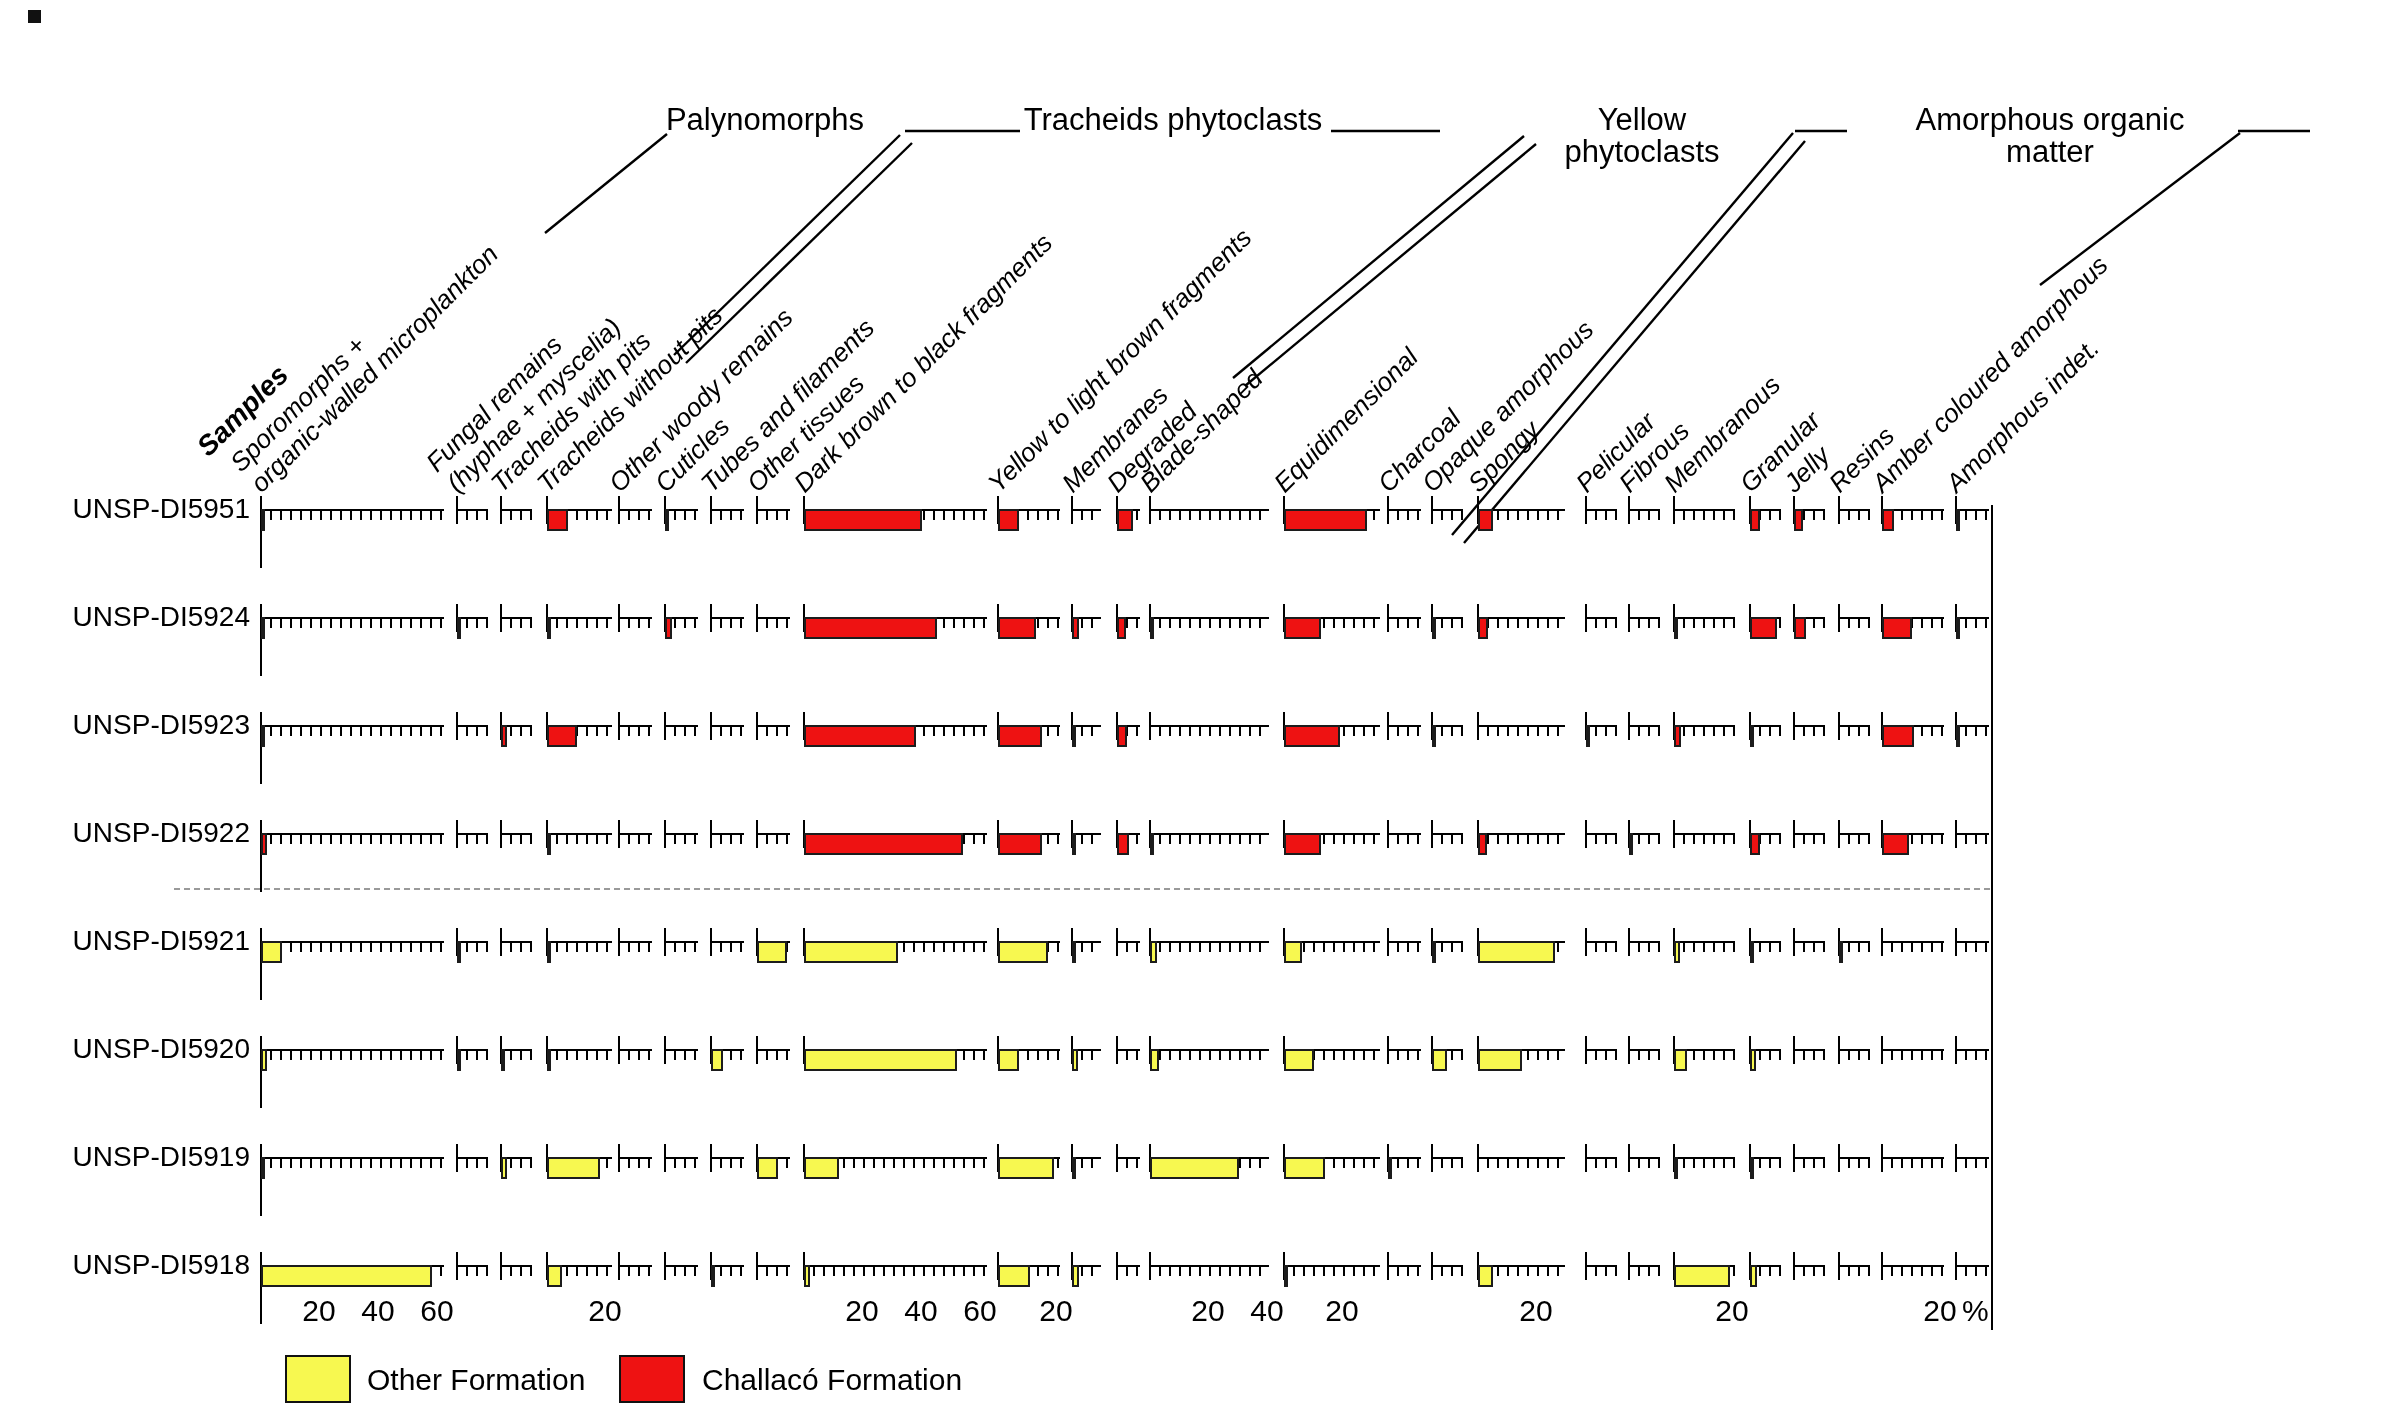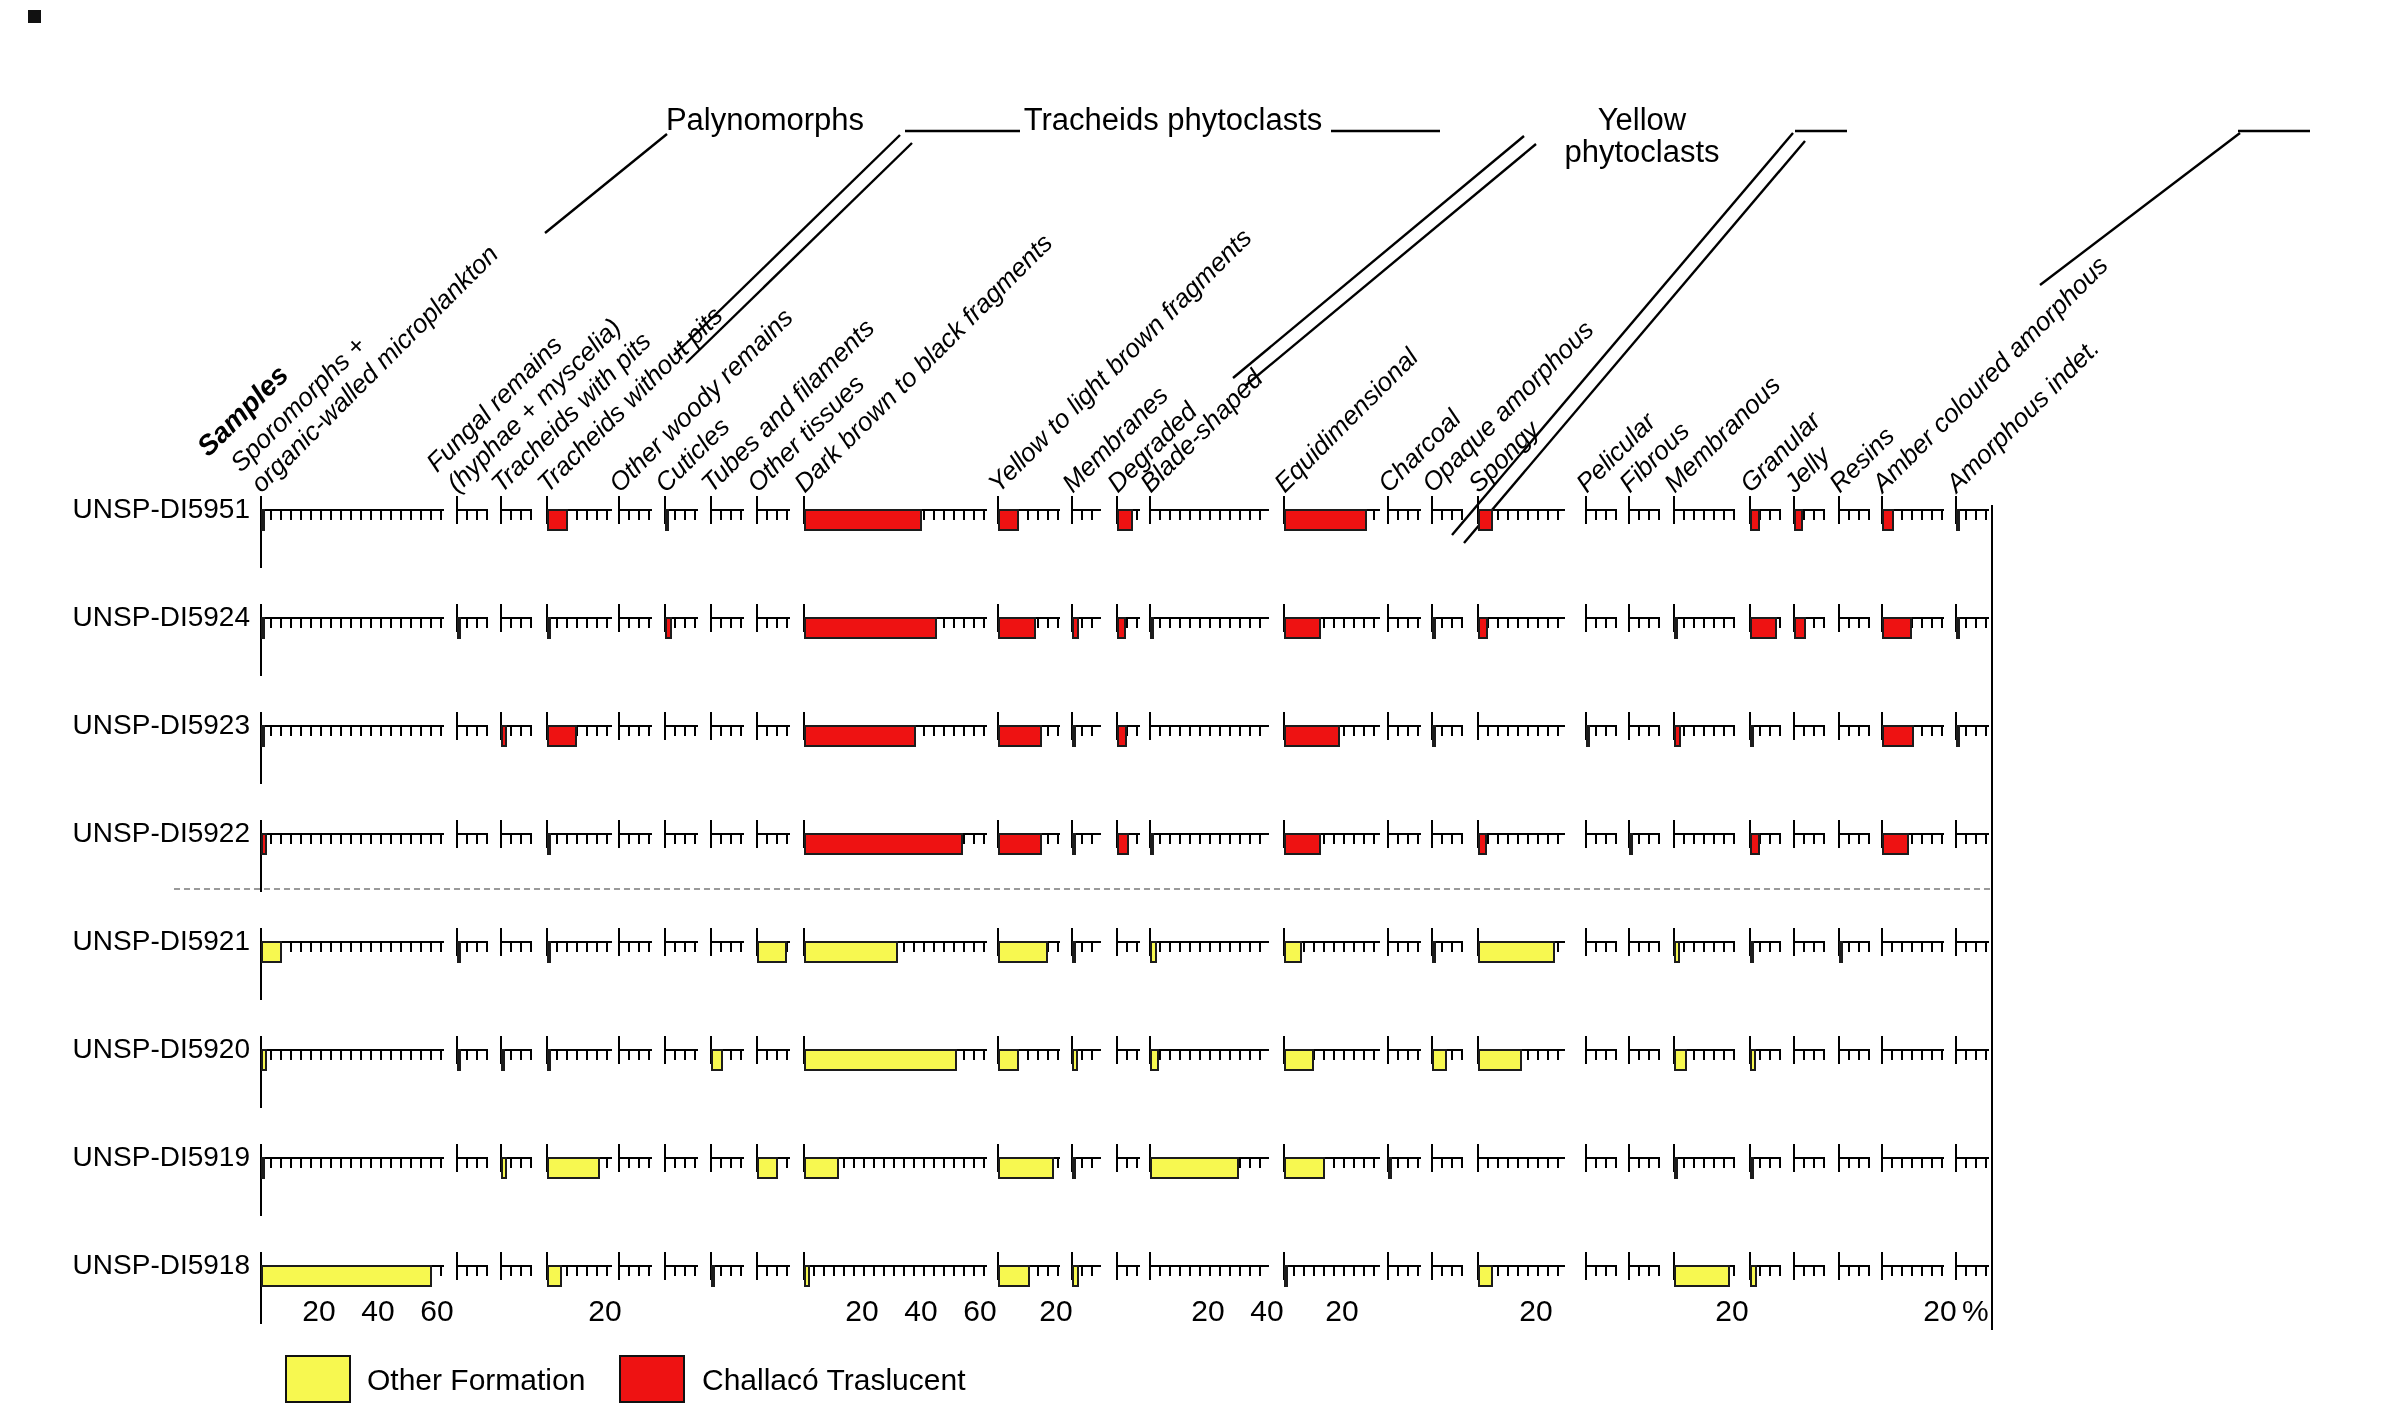--- a/index.html
+++ b/index.html
@@ -27,20 +27,22 @@
 </head>
 <body>
 
 <div id="stage">
   <div class="corner" style="left:28px;top:10px;width:13px;height:13px;"></div>
 
   <div class="hdr" id="hdr0" style="left: 765px; top: 104px;">Palynomorphs</div>
   <div class="hdr" id="hdr1" style="left: 1173px; top: 104px;">Tracheids phytoclasts</div>
   <div class="hdr" id="hdr2" style="left: 1642px; top: 104px;">Yellow
 phytoclasts</div>
+  <div class="hdr" id="hdr3" style="left: 2050px; top: 104px;">Amorphous organic
+matter</div>
 
   <svg id="decor" class="abs" style="left:0;top:0;" width="2405" height="1409">
       <line x1="545" y1="233" x2="667" y2="134" stroke="#000000" stroke-width="2.4"></line>
       <line x1="674" y1="355" x2="900" y2="135" stroke="#000000" stroke-width="2.4"></line>
       <line x1="686" y1="363" x2="912" y2="143" stroke="#000000" stroke-width="2.4"></line>
       <line x1="905" y1="131" x2="1020" y2="131" stroke="#000000" stroke-width="2.4"></line>
       <line x1="1331" y1="131" x2="1440" y2="131" stroke="#000000" stroke-width="2.4"></line>
       <line x1="1233" y1="378" x2="1524" y2="136" stroke="#000000" stroke-width="2.4"></line>
       <line x1="1245" y1="386" x2="1536" y2="144" stroke="#000000" stroke-width="2.4"></line>
       <line x1="1452" y1="535" x2="1793" y2="133" stroke="#000000" stroke-width="2.4"></line>
@@ -1732,15 +1734,15 @@
       <div class="dashsep" style="left: 174px; top: 888px; width: 1816px;"></div>
       <div class="vborder" style="left: 1991px; top: 505px; height: 825px;"></div>
     </div>
 
   <div class="pct" id="pctsign" style="left: 1962px; top: 1294px;">%</div>
 
   <div>
     <div class="legend-swatch" id="sw0" style="left: 285px; top: 1355px; background: rgb(247, 248, 80);"></div>
     <div class="legend-label" id="ll0" style="left: 367px; top: 1363px;">Other Formation</div>
     <div class="legend-swatch" id="sw1" style="left: 619px; top: 1355px; background: rgb(238, 18, 18);"></div>
-    <div class="legend-label" id="ll1" style="left: 702px; top: 1363px;">Challacó Traslucent</div>
+    <div class="legend-label" id="ll1" style="left: 702px; top: 1363px;">Challacó Formation</div>
   </div>
 </div>
 
 </body></html>

